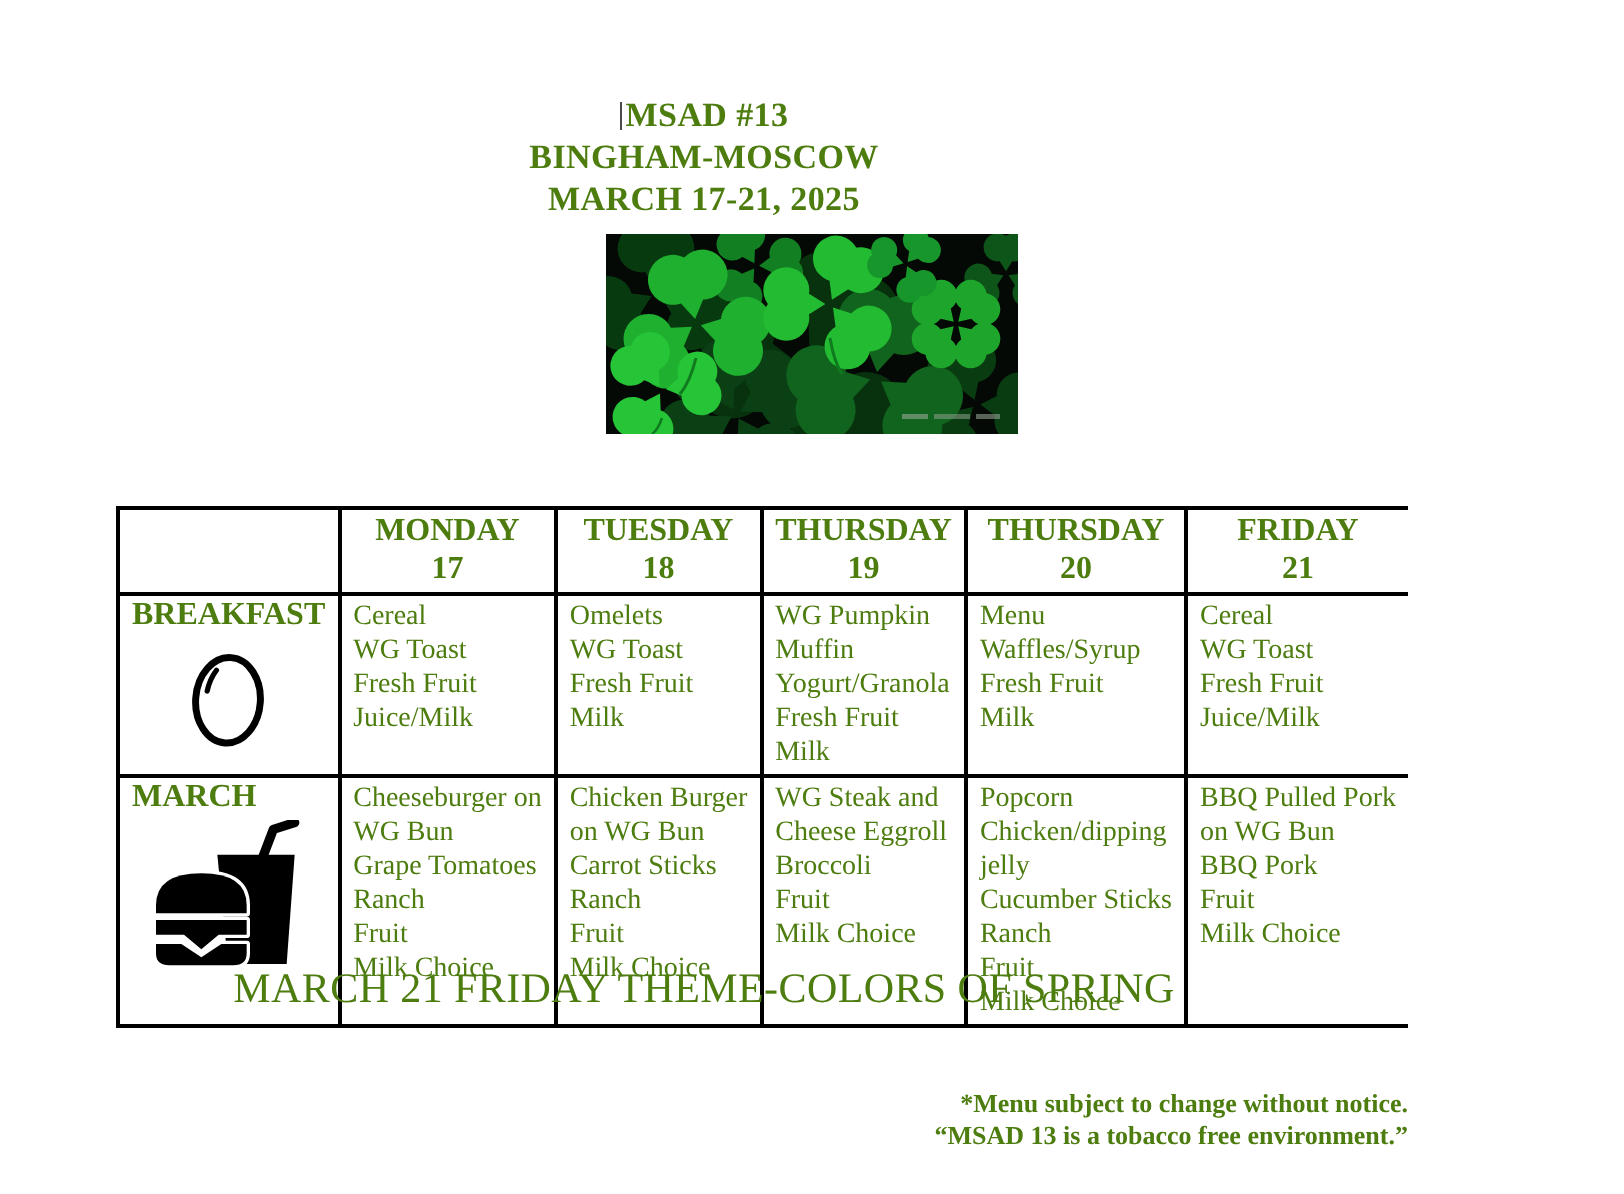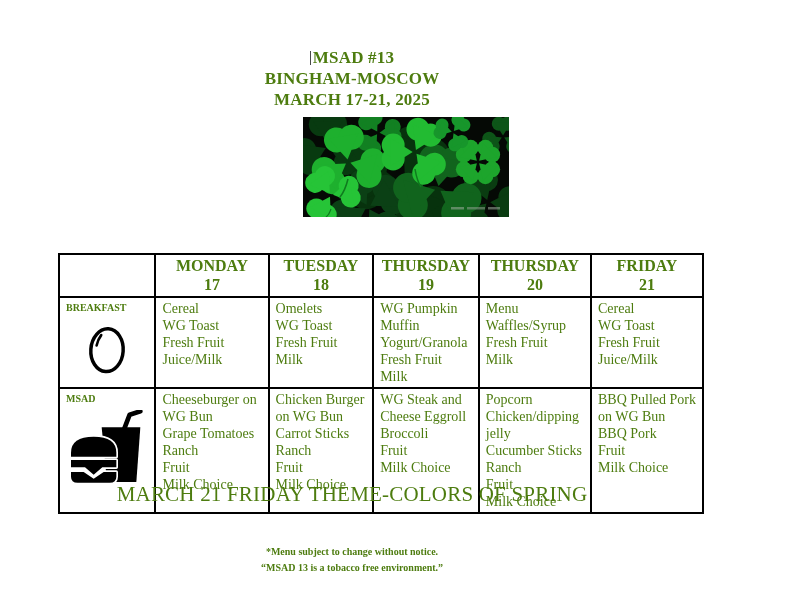--- a/index.html
+++ b/index.html
@@ -7,27 +7,27 @@
         font-family:"Liberation Serif","DejaVu Serif",serif;color:#4d7c0f;}
   .title{position:absolute;top:47px;left:0;width:100%;text-align:center;
          font-weight:bold;font-size:17px;line-height:21px;letter-spacing:.2px;}
   .caret{display:inline-block;width:0;height:14px;border-left:1px solid #4a4a4a;
          margin-right:2px;vertical-align:-2px;}
   .photo{position:absolute;top:117px;left:303px;width:206px;height:100px;line-height:0;}
   table.menu{position:absolute;top:253px;left:58px;border-collapse:collapse;table-layout:fixed;}
   table.menu th,table.menu td{border:2px solid #000;vertical-align:top;padding:2px 6px;
          font-size:14px;line-height:17px;text-align:left;font-weight:normal;overflow:hidden;font-family:Liberation Serif, serif;}
   tr.head-row th{text-align:center;font-weight:bold;font-size:16px;line-height:19px;padding-top:1px;}
-  .row-label .label-text{font-weight:bold;font-size:10px;line-height:16px;}
+  .row-label .label-text{font-weight:bold;font-size:16px;line-height:16px;}
   .icon-wrap{text-align:center;margin-top:3px;line-height:0;}
   .line{white-space:nowrap;}
   .theme{position:absolute;top:482px;left:0;width:100%;text-align:center;
          font-weight:normal;font-size:21px;line-height:25px;letter-spacing:.2px;}
-  .footer{position:absolute;top:544px;left:0;width:100%;text-align:center;
-          font-weight:bold;font-size:10px;line-height:16px;}
+  .footer{position:absolute;top:544px;left:0;width:100%;text-align:right;
+          font-weight:bold;font-size:13px;line-height:16px;}
 </style>
 </head>
 <body>
 
 <div class="page">
 
   <div class="title">
     <div><span class="caret"></span><span>MSAD #13</span></div>
     <div>BINGHAM-MOSCOW</div>
     <div>MARCH 17-21, 2025</div>
@@ -156,21 +156,21 @@
       <td>
             <div class="line">Cereal</div>
             <div class="line">WG Toast</div>
             <div class="line">Fresh Fruit</div>
             <div class="line">Juice/Milk</div>
           </td>
     </tr>
 
     <tr style="height:119px">
       <th class="row-label">
-        <div class="label-text">MSAD</div>
+        <div class="label-text">MARCH</div>
         <div class="icon-wrap">
           <svg width="80" height="80" viewBox="0 0 120 120">
             <polygon points="52,26 110,26 104,108 60,108" fill="#000"></polygon>
             <path d="M86,28 L94,7 L110,2" stroke="#000" stroke-width="7" fill="none" stroke-linejoin="round" stroke-linecap="round"></path>
             <g fill="#000" stroke="#fff" stroke-width="5" paint-order="stroke" stroke-linejoin="round">
               <path d="M6,64 Q6,40 40,40 Q74,40 74,64 L74,70 L6,70 Z"></path>
               <path d="M6,75 H74 V86 H53 L40,97 L27,86 H6 Z"></path>
               <path d="M6,93 H25 L40,103 L55,93 H74 V100 Q74,109 64,109 H16 Q6,109 6,100 Z"></path>
             </g>
           </svg>

